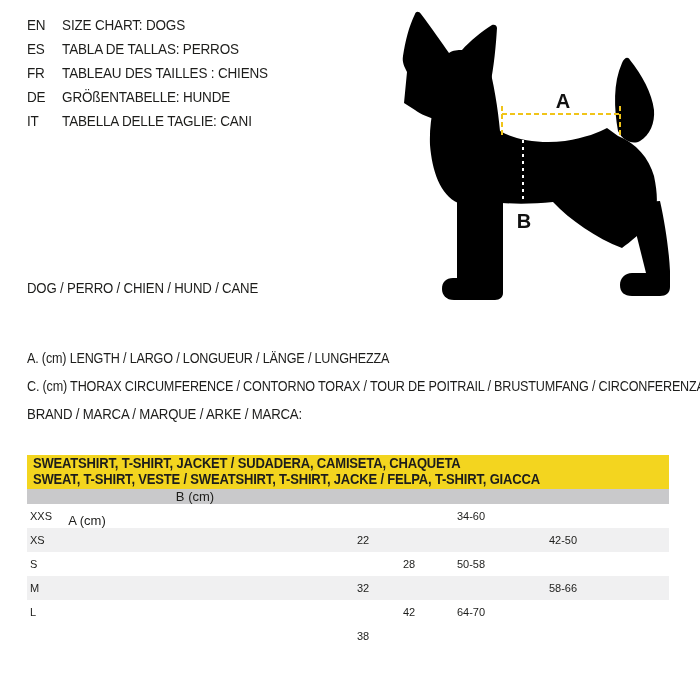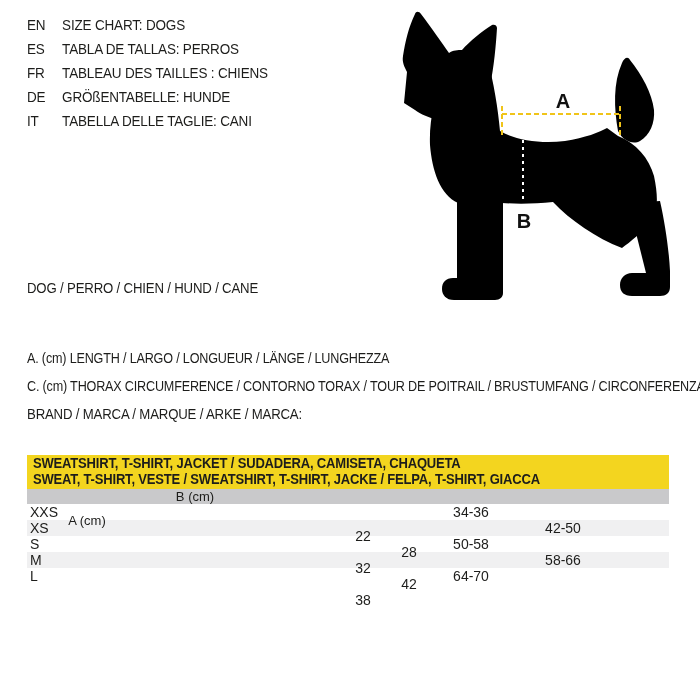--- a/index.html
+++ b/index.html
@@ -32,21 +32,21 @@
   
   .dog-caption{left:27px;top:280px;font-size:15px;line-height:16px;letter-spacing:-0.2px;white-space:nowrap;}
   .measures{left:27px;top:344px;font-size:14px;line-height:28px;letter-spacing:-0.2px;white-space:nowrap;}
   .brand-line{left:27px;top:406px;font-size:15px;line-height:16px;letter-spacing:-0.2px;white-space:nowrap;}
 
   
   .size-table{left:27px;top:455px;width:642px;}
   .band-yellow{background:var(--band-yellow);padding:1px 0 2px 6px;}
   .band-yellow .band-line{font-size:14px;font-weight:bold;line-height:15.5px;white-space:nowrap;letter-spacing:-0.2px;}
   .thead{background:var(--header-gray);height:15px;display:flex;align-items:center;font-size:13px;}
-  .trow{height:16px;display:flex;align-items:center;font-size:14px;}
+  .trow{height:24px;display:flex;align-items:center;font-size:11px;}
   .trow.stripe{background:var(--stripe-gray);gap:46px;}
   .c-size{width:273px;flex:0 0 273px;padding-left:3px;white-space:nowrap;overflow:visible;}
   .c-size .inner{display:inline-block;}
   .c-a{width:120px;flex:0 0 120px;text-align:center;margin-top:48px;}
   .c-b{width:96px;flex:0 0 96px;text-align:center;}
   .c-rest{flex:1;}
   svg text{font-family:"Liberation Sans",sans-serif;}
 </style>
 </head>
 <body>
@@ -160,21 +160,21 @@
   </div>
   <div class="thead">
     <div class="c-a">A (cm)</div>
     <div class="c-b">B (cm)</div>
     <div class="c-rest"></div>
   </div>
 
   <div class="trow">
     <div class="c-size">XXS</div>
     <div class="c-a">22</div>
-    <div class="c-b">34-36</div>
+    <div class="c-b">34-60</div>
     <div class="c-rest"></div>
   </div>
   <div class="trow stripe">
     <div class="c-size">XS</div>
     <div class="c-a">28</div>
     <div class="c-b">42-50</div>
     <div class="c-rest"></div>
   </div>
   <div class="trow">
     <div class="c-size">S</div>

